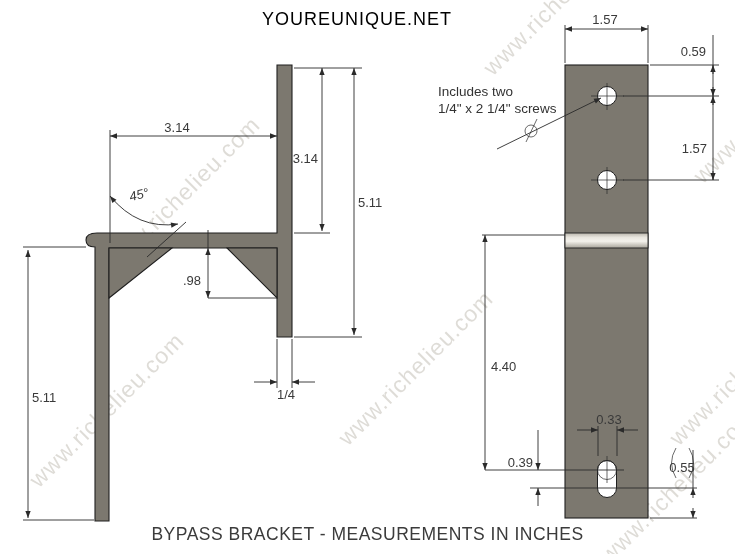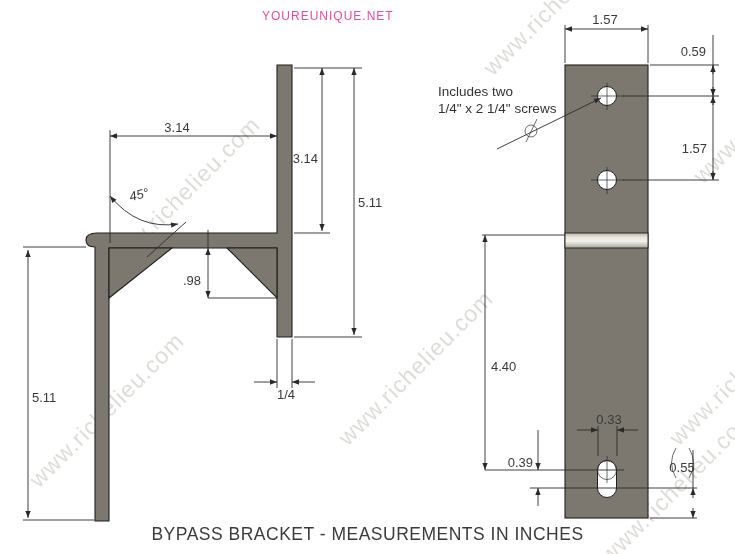--- a/index.html
+++ b/index.html
@@ -1,19 +1,19 @@
 <!DOCTYPE html>
 <html><head>
 <meta charset="utf-8">
 <style>
   html,body{margin:0;padding:0;background:#ffffff;}
   .stage{position:relative;width:735px;height:554px;background:#ffffff;overflow:hidden;
          font-family:"Liberation Sans","DejaVu Sans",sans-serif;}
-  .title{position:absolute;left:262px;top:9px;font-size:12px;letter-spacing:1px;
-         color:#ec4899;white-space:nowrap;}
+  .title{position:absolute;left:262px;top:9px;font-size:18px;letter-spacing:1px;
+         color:#000000;white-space:nowrap;}
   .caption{position:absolute;left:0;top:524px;width:735px;text-align:center;
          font-size:17.5px;letter-spacing:.5px;color:#3b3b3b;white-space:nowrap;}
   .wm{position:absolute;color:rgba(168,162,150,.38);font-size:23px;letter-spacing:1px;
       white-space:nowrap;transform-origin:0 0;transform:rotate(-45deg);pointer-events:none;}
   svg{position:absolute;left:0;top:0;}
   svg text{font-family:"Liberation Sans","DejaVu Sans",sans-serif;font-size:13px;fill:#3a3a3a;}
   svg text.note{font-size:13.5px;fill:#333;}
   svg text.ang{font-style:italic;}
   .ln{stroke:#2a2a2a;stroke-width:0.9;fill:none;}
   .thin{stroke:#2a2a2a;stroke-width:0.7;fill:none;}

